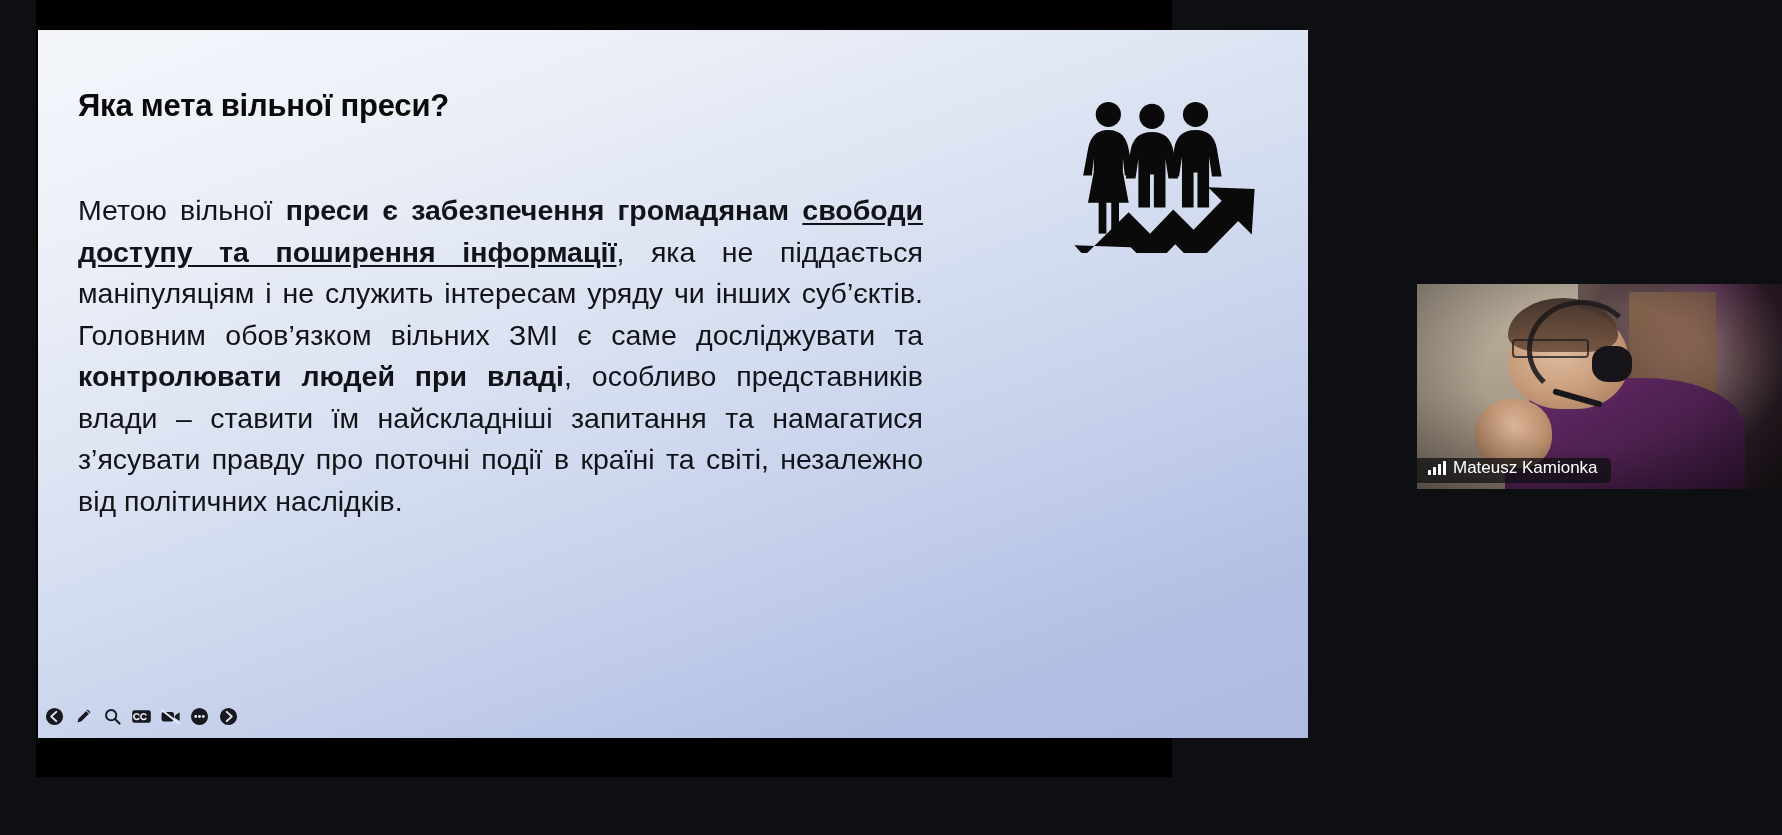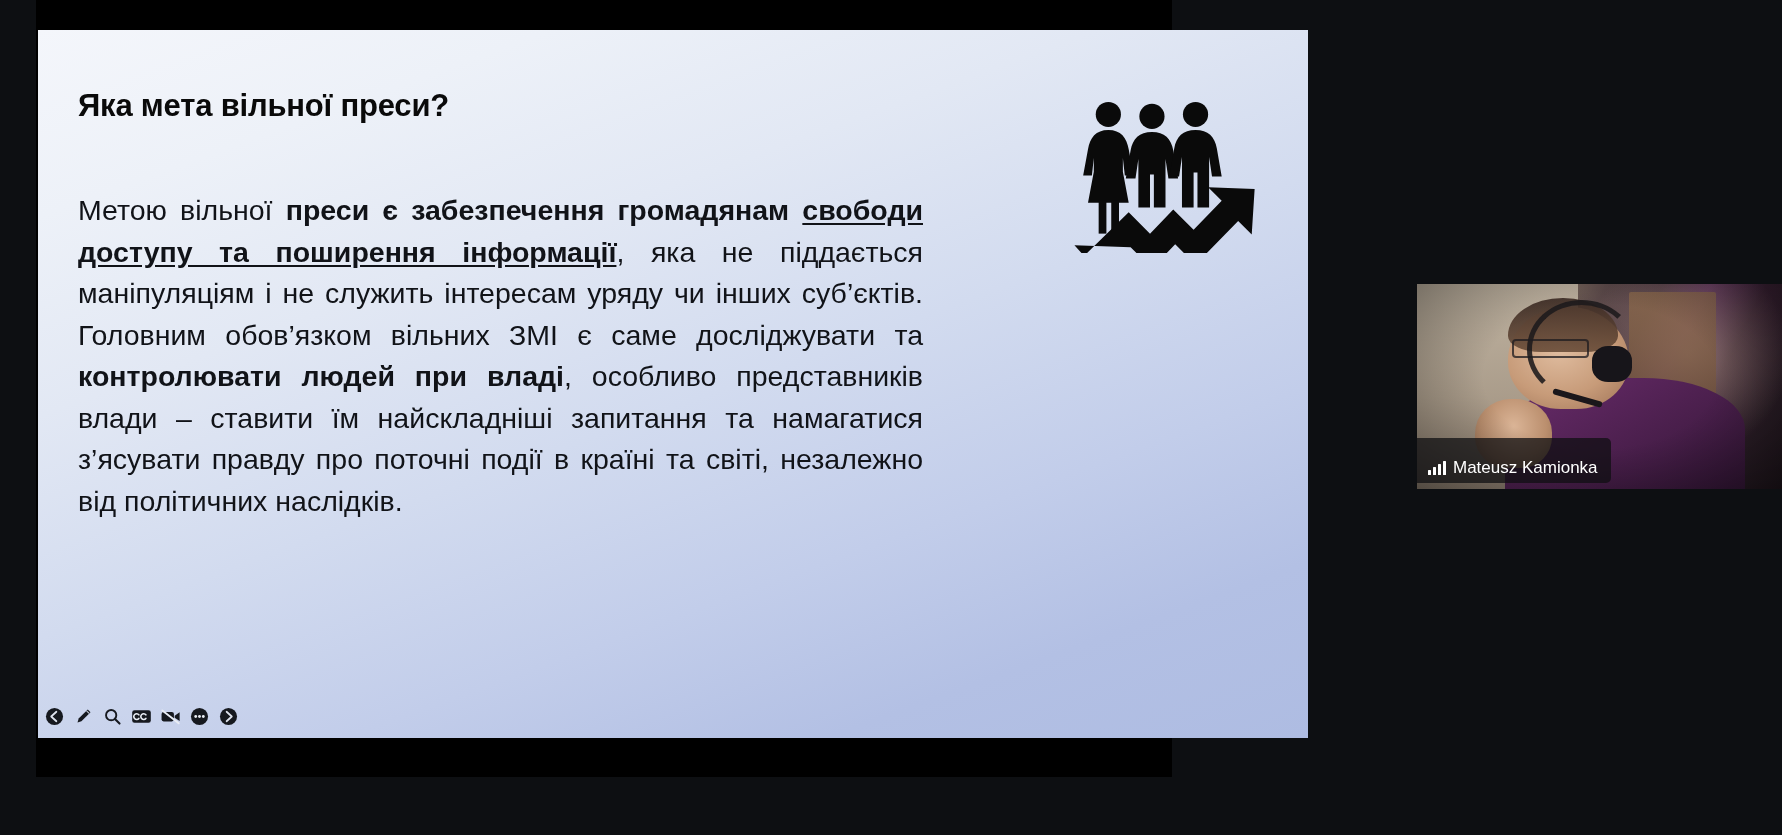--- a/index.html
+++ b/index.html
@@ -168,21 +168,21 @@
     background: radial-gradient(ellipse at 50% 45%, rgba(0,0,0,0) 45%, rgba(0,0,0,0.45) 100%);
   }
 
   
   #cam-name-badge {
     position: absolute;
     left: 0px; bottom: 6px;
     display: flex;
     align-items: center;
     gap: 7px;
-    padding: 20px 13px 5px 11px;
+    padding: 0 13px 5px 11px;
     background: rgba(15,15,18,0.74);
     border-radius: 0 5px 5px 0;
     color: #ffffff;
     font-size: 17px;
     line-height: 20px;
     max-width: 320px;
   }
   #signal-icon {
     display: flex; align-items: flex-end; gap: 2px; height: 14px;
   }

